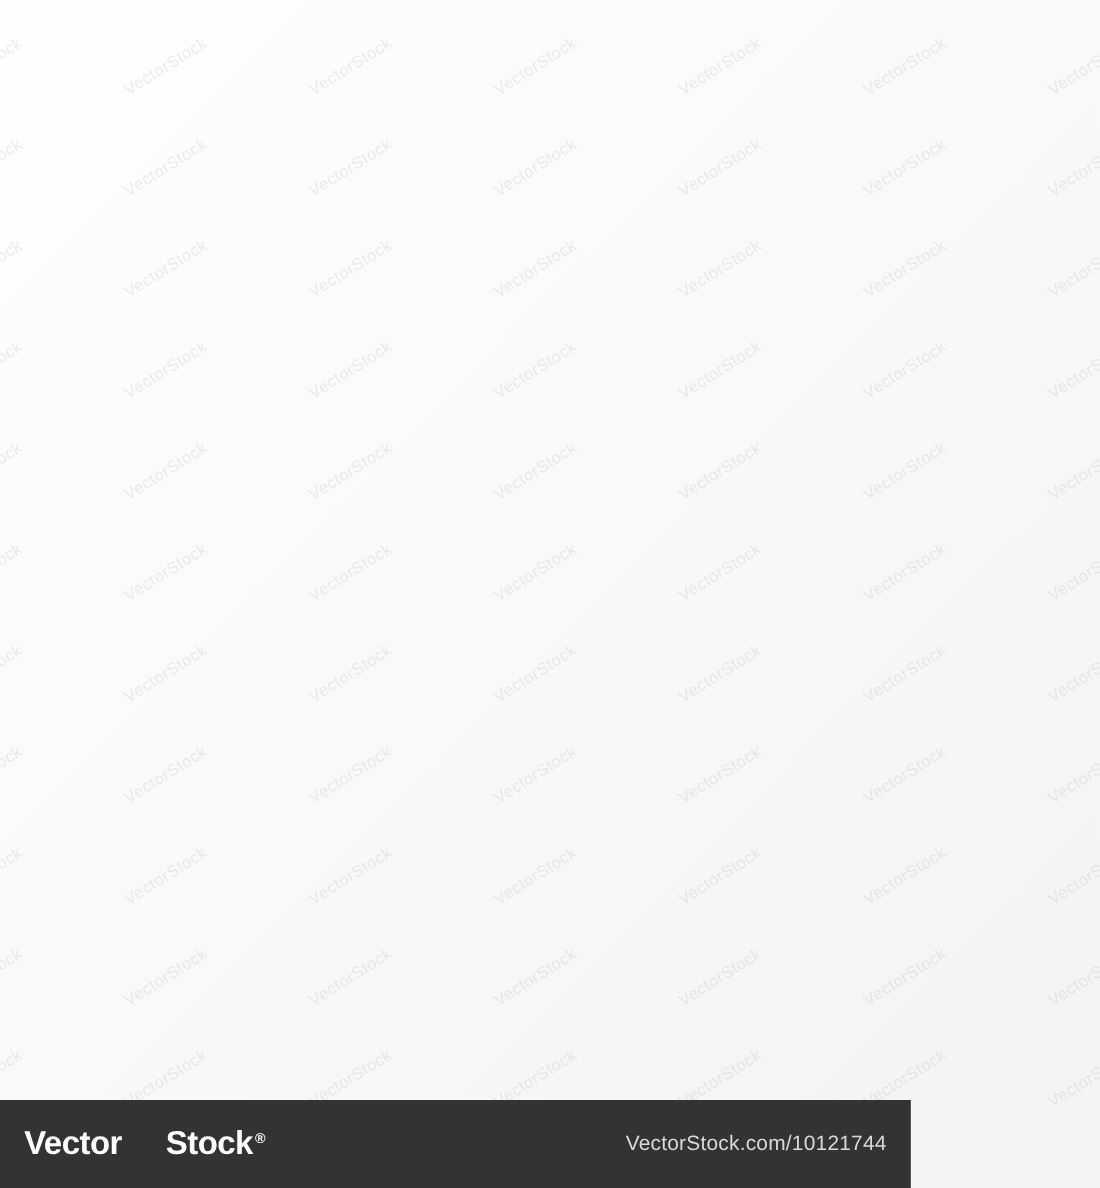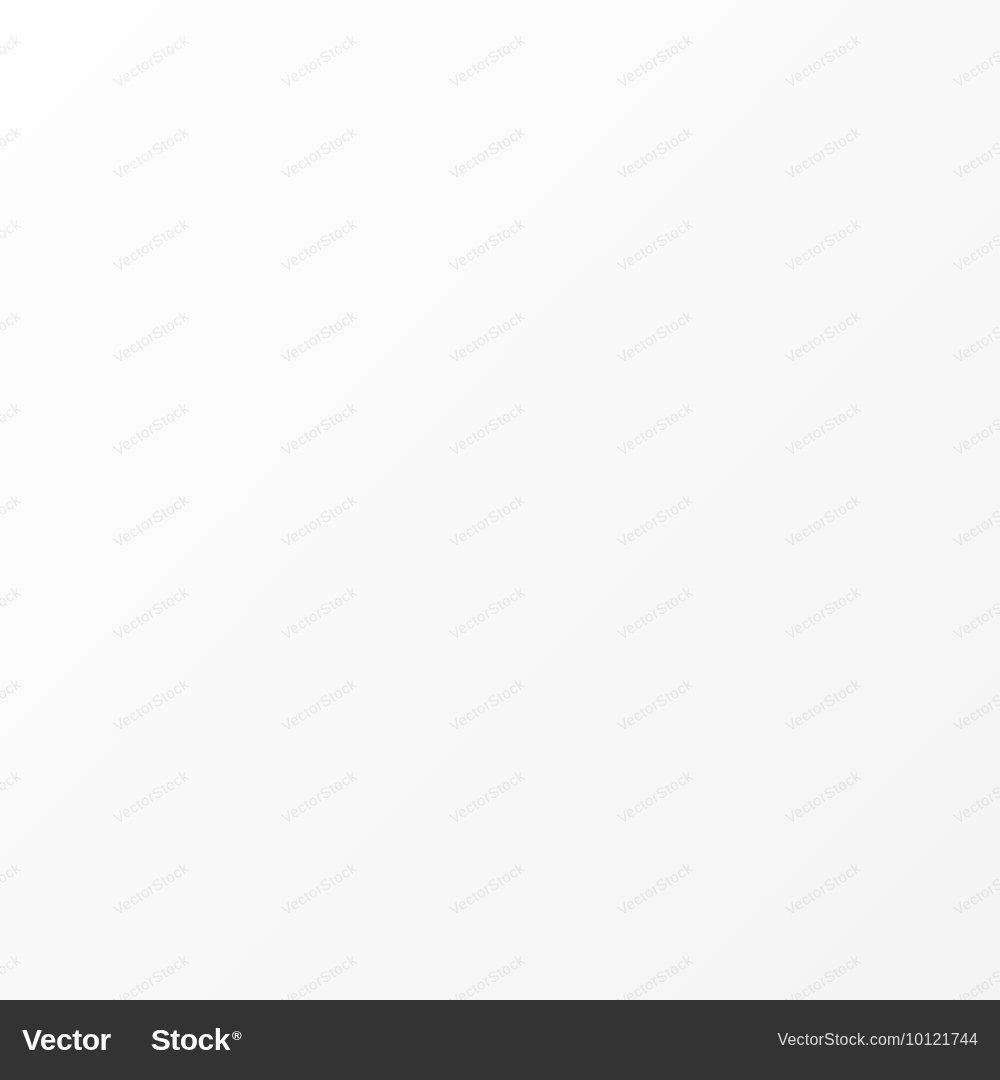--- a/index.html
+++ b/index.html
@@ -74,34 +74,34 @@
     text-align:center;
   }
   .center-title{
     font-size:27px;font-weight:bold;color:#f3a33a;letter-spacing:.5px;margin-bottom:14px;
   }
   .center-body{
     font-size:14.5px;line-height:22px;color:#9a9a9a;text-align:center;
   }
   
   .footer{
-    position:absolute;left:0;top:1000px;width:1000px;height:80px;
+    position:absolute;left:0;top:1000px;width:828px;height:80px;
     background:#333333;z-index:10;
     display:flex;align-items:center;justify-content:space-between;
     box-sizing:border-box;padding:0 22px;
   }
   .brand{
     color:#ffffff;font-size:30px;font-weight:bold;letter-spacing:-.5px;
     display:flex;align-items:baseline;
   }
   .brand .vec{font-weight:bold;}
   .brand .stock{font-weight:bold;margin-left:40px;}
   .brand .reg{font-size:13px;position:relative;top:-10px;margin-left:2px;}
   .footer-right{
-    color:#d9d9d9;font-size:16px;letter-spacing:.2px;
+    color:#d9d9d9;font-size:19px;letter-spacing:.2px;
   }
 </style>
 </head>
 <body>
 
 <div class="canvas"></div>
 
 <div class="wm-layer" id="wm-layer">
     <div class="wm" style="left: -60px; top: 52px;">VectorStock</div>
     <div class="wm" style="left: 108px; top: 52px;">VectorStock</div>

